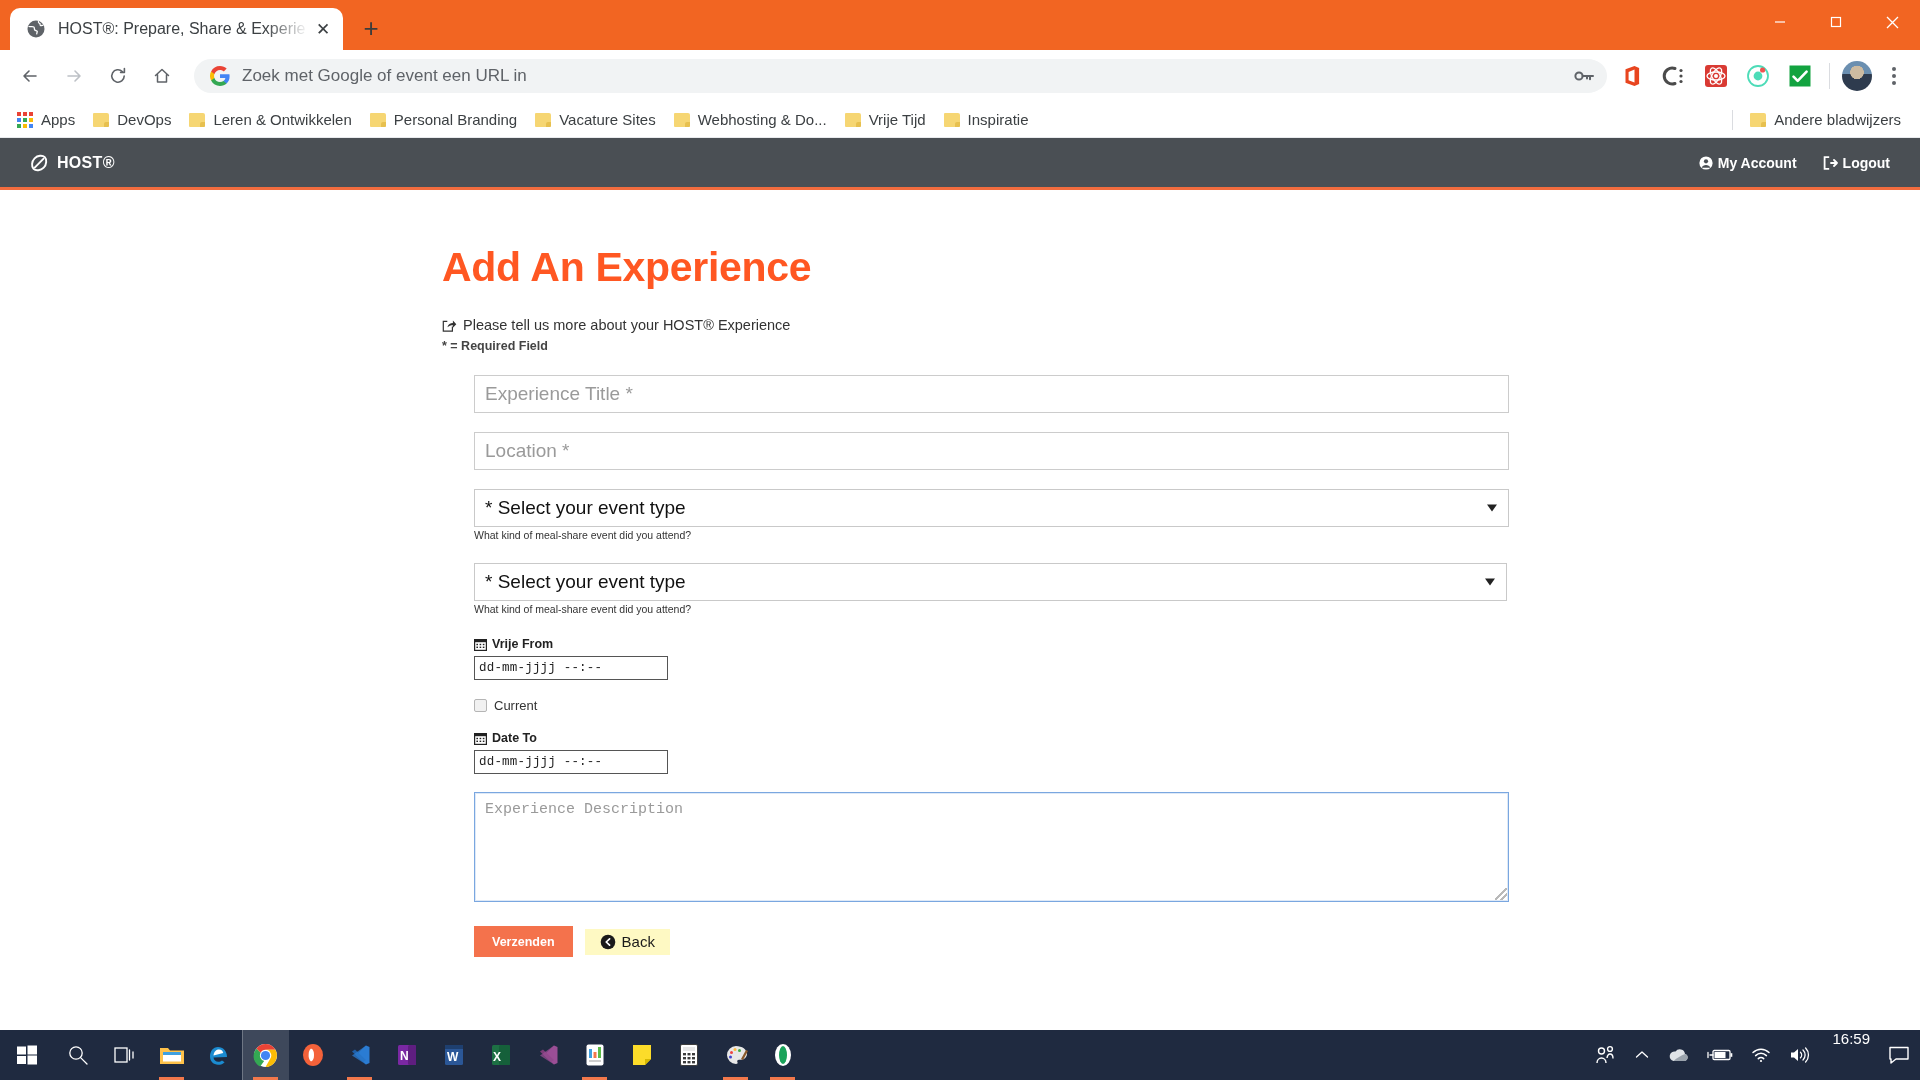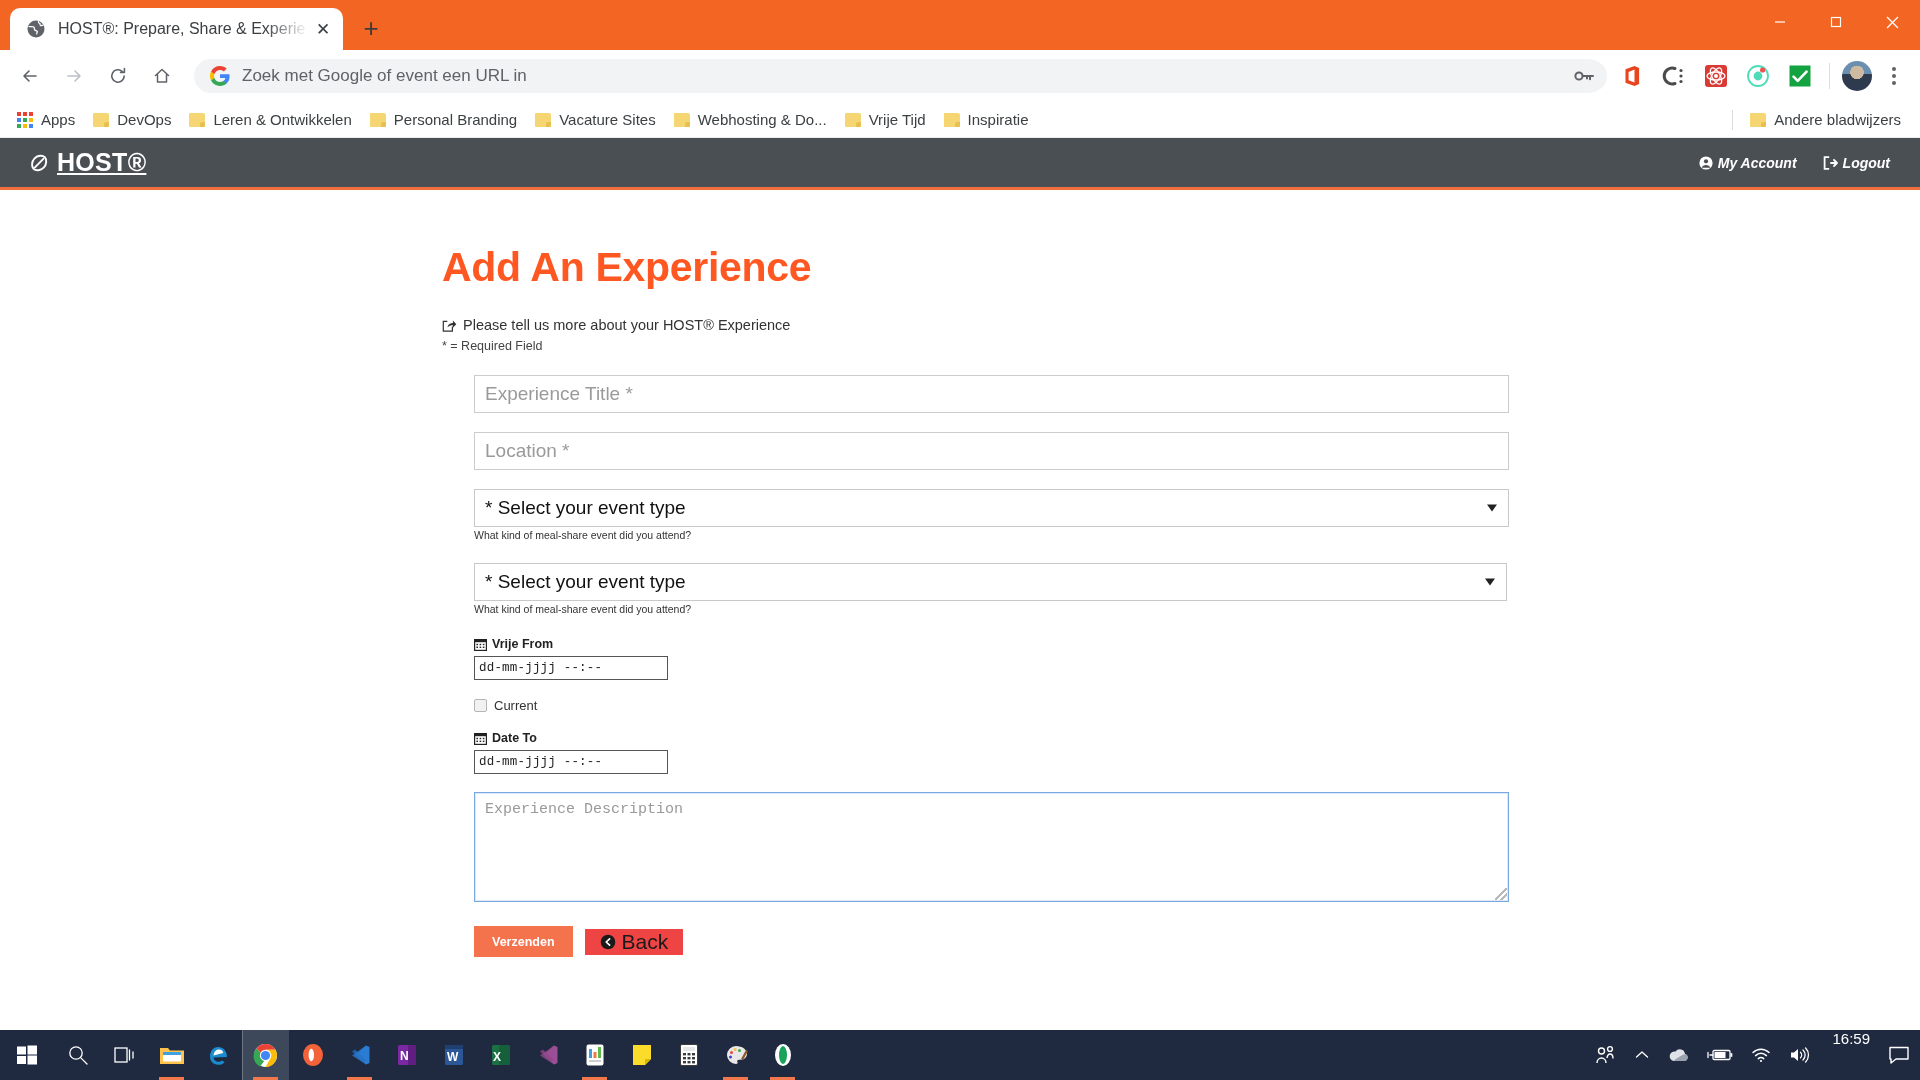--- a/index.html
+++ b/index.html
@@ -124,34 +124,34 @@
   .page { width: 1920px; height: 890px; background: #fff; overflow: hidden; position: relative; }
 
   .site-header {
     height: 52px; background: #4a4f54; border-bottom: 3px solid #f26c3e;
     display: flex; align-items: center; padding: 0 28px;
     position: relative;
   }
   .brand { display: flex; align-items: center; }
   .brand-mark { width: 22px; height: 22px; margin-right: 7px; }
   .brand-text {
-    color: #fff; font-size: 25px; font-weight: bold; letter-spacing: 0.3px; text-decoration: underline;
-  }
-  .header-links { position: absolute; right: 30px; display: flex; align-items: center; gap: 26px; font-style: italic; }
+    color: #fff; font-size: 16px; font-weight: bold; letter-spacing: 0.3px;
+  }
+  .header-links { position: absolute; right: 30px; display: flex; align-items: center; gap: 26px; }
   .hlink { display: flex; align-items: center; color: #fff; font-size: 14px; font-weight: bold; }
   .hlink svg { margin-right: 5px; }
 
   .content { padding: 54px 0 0 442px; }
   .h1 {
     font-size: 41px; font-weight: bold; color: #ff5722;
     margin: 0 4px 26px 0; letter-spacing: -0.3px;
   }
   .lede { display:flex; align-items:center; font-size: 14.5px; color: #333; margin-bottom: 6px; }
   .lede svg { margin-right: 6px; }
-  .req { font-size: 12.5px; color: #444; margin-bottom: 22px; }
+  .req { font-size: 12.5px; color: #444; margin-bottom: 22px; font-weight: bold; }
 
   .form { width: 1035px; margin-left: 32px; }
   .field {
     width: 1035px; height: 38px; border: 1px solid #ccc; background: #fff;
     display: flex; align-items: center; padding: 0 10px;
     font-size: 19px; color: #9a9a9a; margin-bottom: 19px;
   }
   .select {
     width: 1035px; height: 38px; border: 1px solid #c9c9c9; background: #fff;
     display: flex; align-items: center; padding: 0 10px;
@@ -193,21 +193,21 @@
     background:
       linear-gradient(135deg, transparent 0 45%, #b9b9b9 45% 55%, transparent 55% 70%, #b9b9b9 70% 80%, transparent 80%);
   }
   .buttons { display: flex; align-items: center; gap: 12px; }
   .btn-primary {
     height: 31px; background: #f4724c; color: #fff; font-size: 12.5px; font-weight: bold;
     display: flex; align-items: center; justify-content: center; padding: 0 18px;
     border: none;
   }
   .btn-back {
-    height: 26px; background: #ef4444; color: #1a1a1a; font-size: 21px;
+    height: 26px; background: #fef9c3; color: #1a1a1a; font-size: 15px;
     display: flex; align-items: center; padding: 0 15px; border: none;
   }
   .btn-back svg { margin-right: 6px; }
 
   
   .taskbar {
     position: absolute; left: 0; bottom: 0; width: 1920px; height: 50px;
     background: #1f2a40; display: flex; align-items: center;
   }
   .tb-item {

